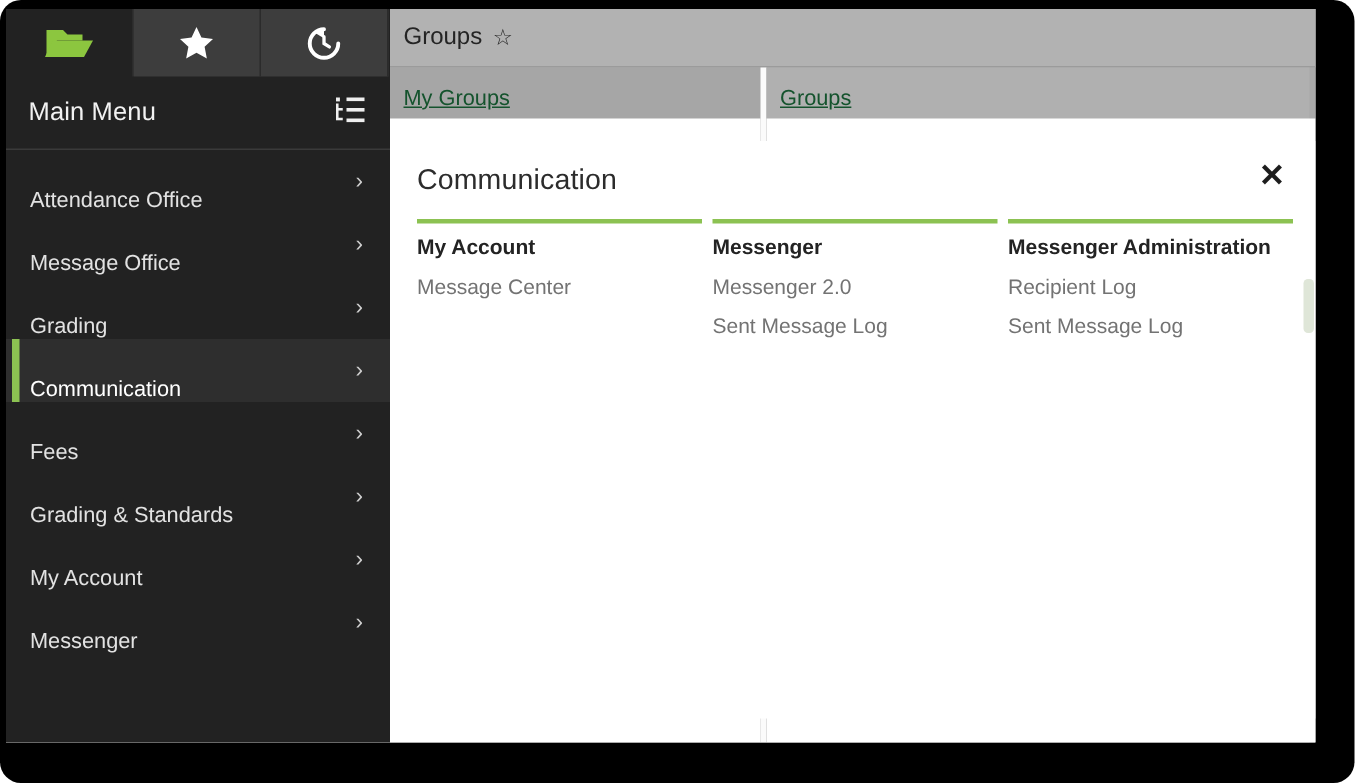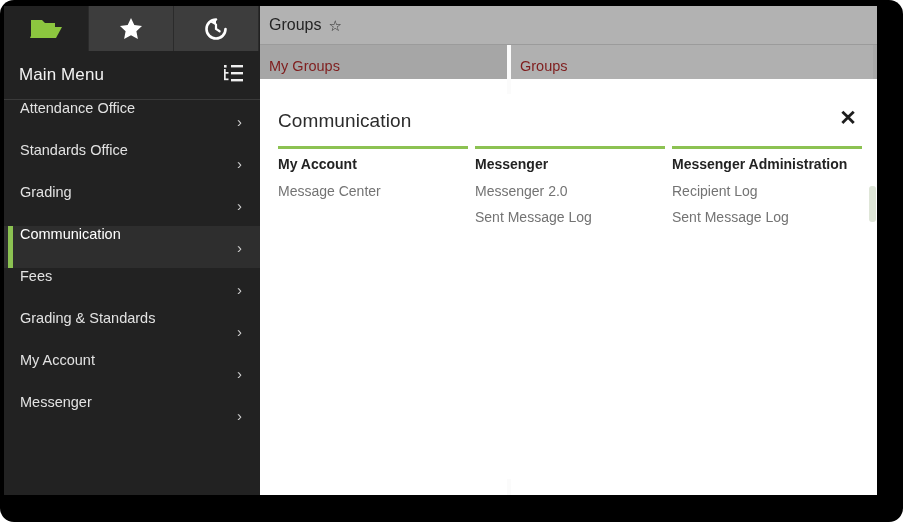--- a/index.html
+++ b/index.html
@@ -84,21 +84,21 @@
 
   #navlist {
     position: absolute;
     left: 0; top: 94px;
     width: 256px;
   }
   .navitem {
     position: relative;
     height: 42px;
     display: flex;
-    align-items: flex-start;
+    align-items: flex-end;
     box-sizing: border-box;
   }
   .navitem .label {
     color: #e2e2e2;
     font-size: 14.5px;
     margin-left: 16px;
   }
   .navitem .chev {
     position: absolute;
     right: 18px;
@@ -156,21 +156,22 @@
   .gpanel {
     height: 100%;
     box-sizing: border-box;
     padding: 12px 0 0 9px;
     background: #ababab;
   }
   .gpanel.left  { width: 251px; background: #a6a6a6; border-right: 4px solid #fbfbfb; }
   .gpanel.right { width: 362px; background: #b0b0b0; }
   .gpanel .ttl {
     font-size: 14.5px;
-    color: #7f1d1d;
+    color: #14532d;
+    text-decoration: underline;
   }
   .gpanel .body {
     position: absolute;
     top: 34px;
     bottom: 0;
     background: #ffffff;
   }
   #leftbody  { left: 0;   width: 247px; }
   #rightbody { left: 251px; width: 366px; }
 
@@ -289,21 +290,21 @@
           </svg>
         </span>
       </div>
 
       <div id="navlist">
         <div class="navitem">
           <span class="label">Attendance Office</span>
           <span class="chev">›</span>
         </div>
         <div class="navitem">
-          <span class="label">Standards Office</span>
+          <span class="label">Message Office</span>
           <span class="chev">›</span>
         </div>
         <div class="navitem">
           <span class="label">Grading</span>
           <span class="chev">›</span>
         </div>
         <div class="navitem selected">
           <span class="label">Communication</span>
           <span class="chev">›</span>
         </div>

